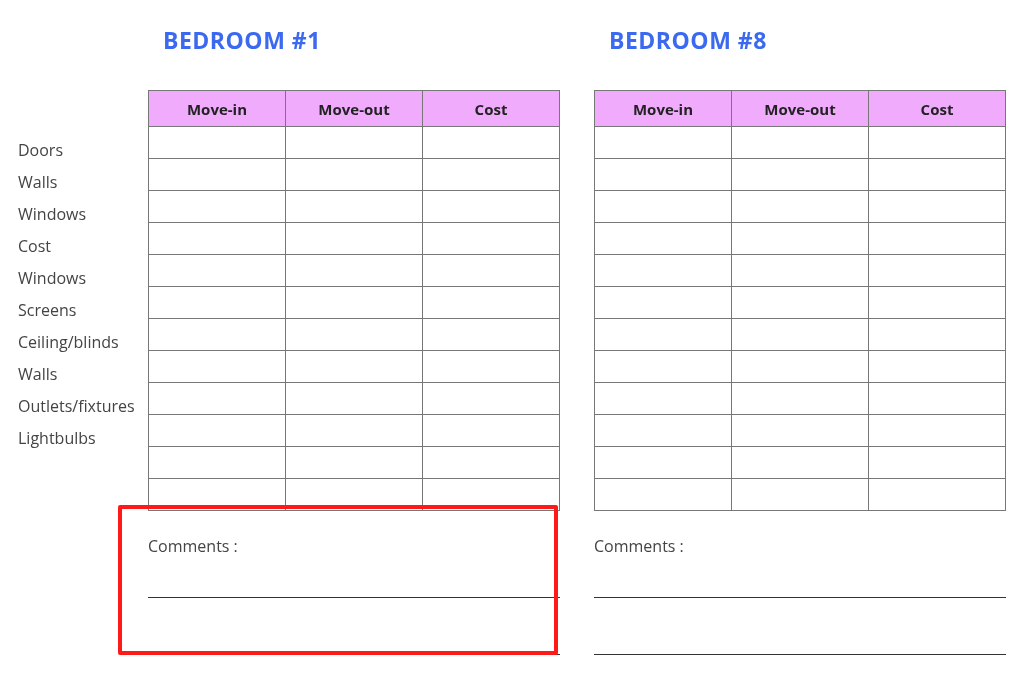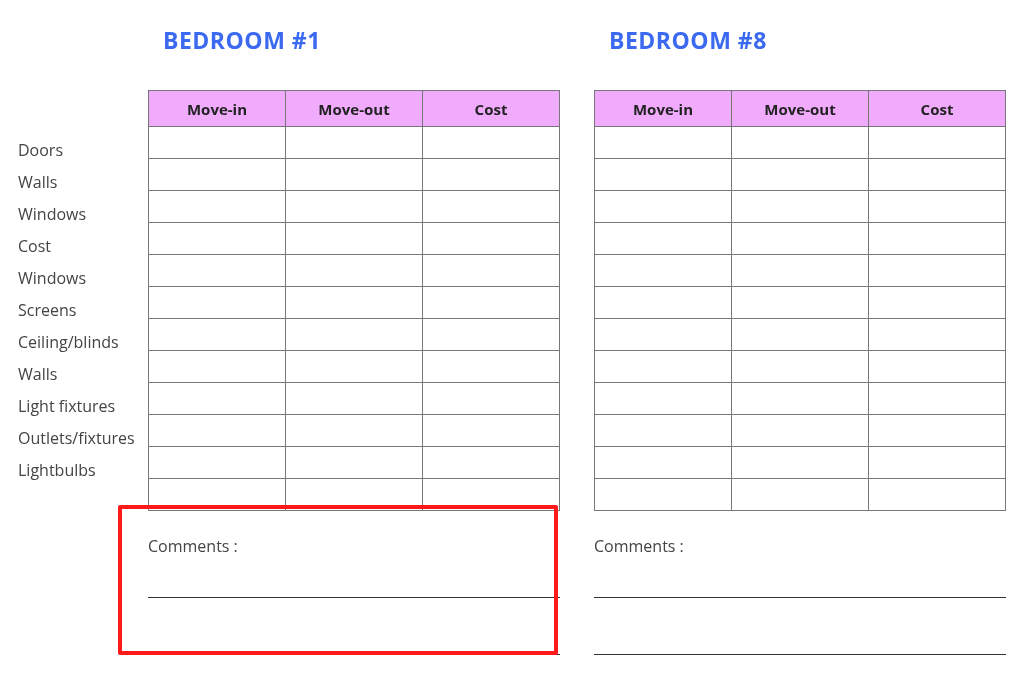--- a/index.html
+++ b/index.html
@@ -91,21 +91,20 @@
 <div class="page">
   <div class="row-labels" id="rowLabels">
       <div class="rlabel">Doors</div>
       <div class="rlabel">Walls</div>
       <div class="rlabel">Windows</div>
       <div class="rlabel">Cost</div>
       <div class="rlabel">Windows</div>
       <div class="rlabel">Screens</div>
       <div class="rlabel">Ceiling/blinds</div>
       <div class="rlabel">Walls</div>
-      <div class="rlabel">Light fixtures</div>
       <div class="rlabel">Outlets/fixtures</div>
       <div class="rlabel">Lightbulbs</div>
     </div>
 
   <div class="blocks">
     <div class="block">
       <div class="block-title">BEDROOM #1</div>
       <table>
         <thead>
             <tr id="hdrLeft">

